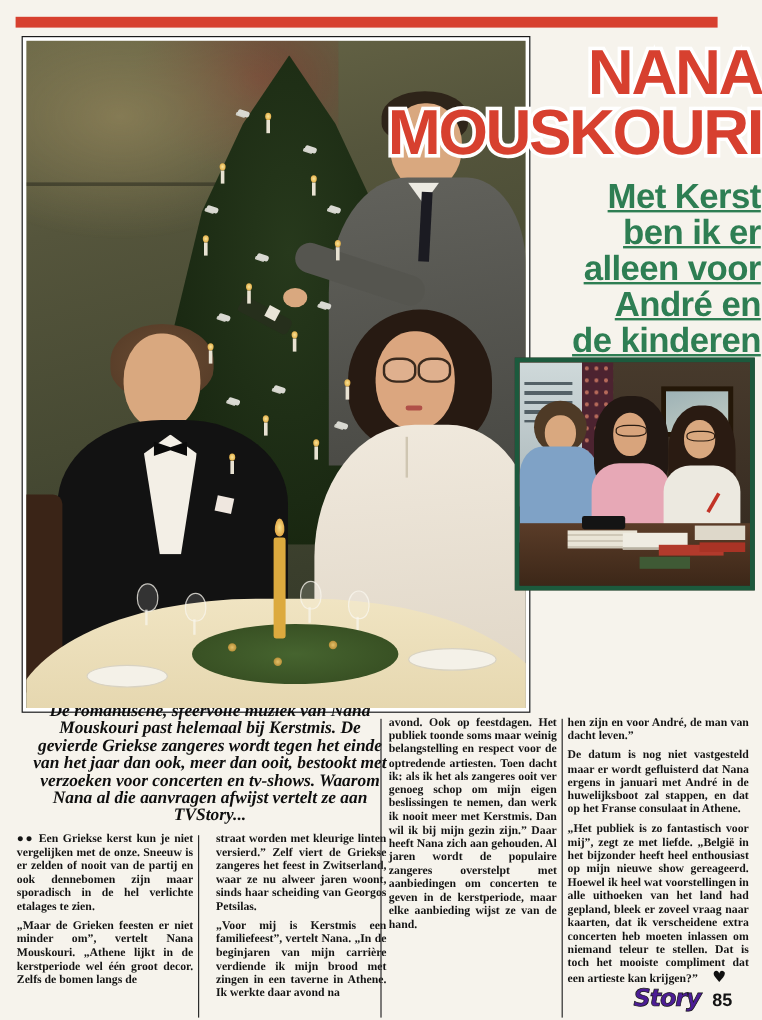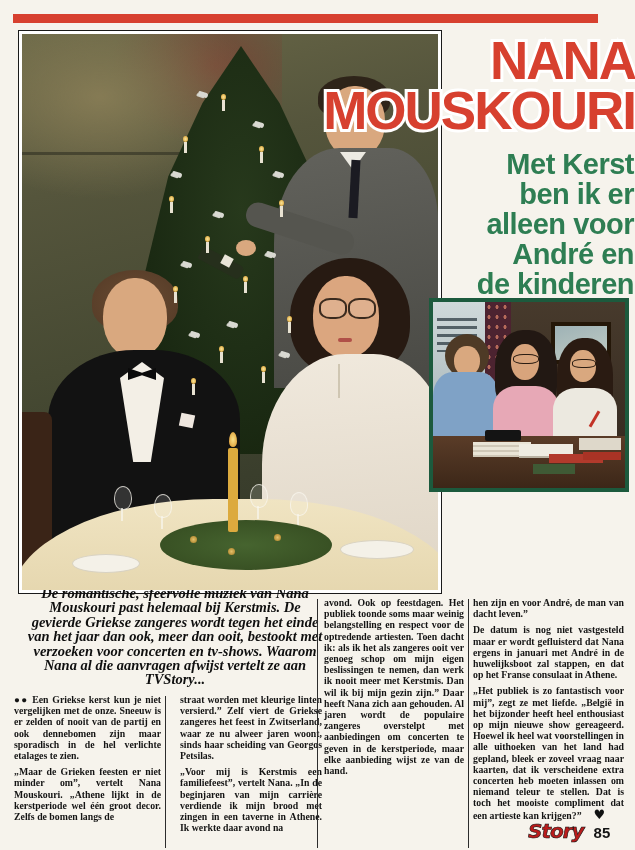--- a/index.html
+++ b/index.html
@@ -15,21 +15,21 @@
               border:1px solid #1a1a1a;padding:3px;box-sizing:border-box;}
   .main-photo-inner{position:relative;width:100%;height:100%;overflow:hidden;
       background:linear-gradient(165deg,#6a6848 0%,#55553c 25%,#474a33 52%,#3a3e2c 75%,#313526 100%);}
 
   
   .headline{left:270px;top:36px;right:12px;text-align:right;z-index:6;
       font-family:"Liberation Sans",sans-serif;font-weight:800;font-size:53px;line-height:50px;
       letter-spacing:-2px;color:#d7402f;-webkit-text-stroke:6px #ffffff;paint-order:stroke fill;}
   .deck{right:13px;top:149px;width:300px;text-align:right;white-space:pre-line;z-index:6;
       font-family:"Liberation Sans",sans-serif;font-weight:800;font-size:29px;line-height:30px;
-      letter-spacing:-0.5px;color:#2e7e53;}
+      letter-spacing:-0.5px;color:#2e7e53;text-decoration:underline;}
 
   
   .small-photo{left:429px;top:298px;width:200px;height:194px;border:4px solid #1c5a3d;
                box-sizing:border-box;z-index:7;background:#3b2f26;}
   .small-photo-inner{position:relative;width:100%;height:100%;overflow:hidden;
                background:linear-gradient(#473a2c,#32271e);}
 
   .photo-caption{left:447px;top:498px;width:180px;white-space:pre-line;
       font-family:"DejaVu Serif","Liberation Serif",serif;font-style:italic;font-weight:700;
       font-size:11px;line-height:12.8px;color:#1a5c3a;}
@@ -46,21 +46,21 @@
   .col3{left:324px;top:597px;width:140px;}
   .col4{left:473px;top:597px;width:151px;}
   .vrule{width:1px;background:#2c2c2c;}
   .r1{left:165px;top:696px;height:152px;}
   .r2{left:317px;top:599px;height:249px;}
   .r3{left:468px;top:599px;height:249px;}
   .heart{font-family:"DejaVu Sans",sans-serif;font-size:13px;margin-left:12px;color:#111;}
 
   .footer{left:528px;top:819px;display:flex;align-items:baseline;gap:10px;}
   .logo{font-family:"DejaVu Sans",sans-serif;font-style:italic;font-weight:900;
-        font-size:20px;letter-spacing:-1px;color:#b91c1c;-webkit-text-stroke:0.6px #131313;}
+        font-size:20px;letter-spacing:-1px;color:#4c1d95;-webkit-text-stroke:0.6px #131313;}
   .pageno{font-family:"Liberation Sans",sans-serif;font-weight:800;font-size:15px;color:#131313;}
 
   
   .candle{position:absolute;width:3px;height:11px;background:#e8e2d2;z-index:3;}
   .candle::before{content:'';position:absolute;top:-6px;left:-1px;width:5px;height:6px;
         background:radial-gradient(#fae59a,#d99b2b);border-radius:50%;}
   .bow{position:absolute;width:10px;height:5px;background:#d9d9d2;border-radius:2px;
         transform:rotate(18deg);box-shadow:-2px 2px 0 -1px #cfcfc6;z-index:3;}
   .wineglass{position:absolute;width:16px;height:22px;border:1.5px solid rgba(248,246,238,.75);
         background:rgba(255,255,255,.14);border-radius:50% 50% 45% 45%;z-index:5;}

